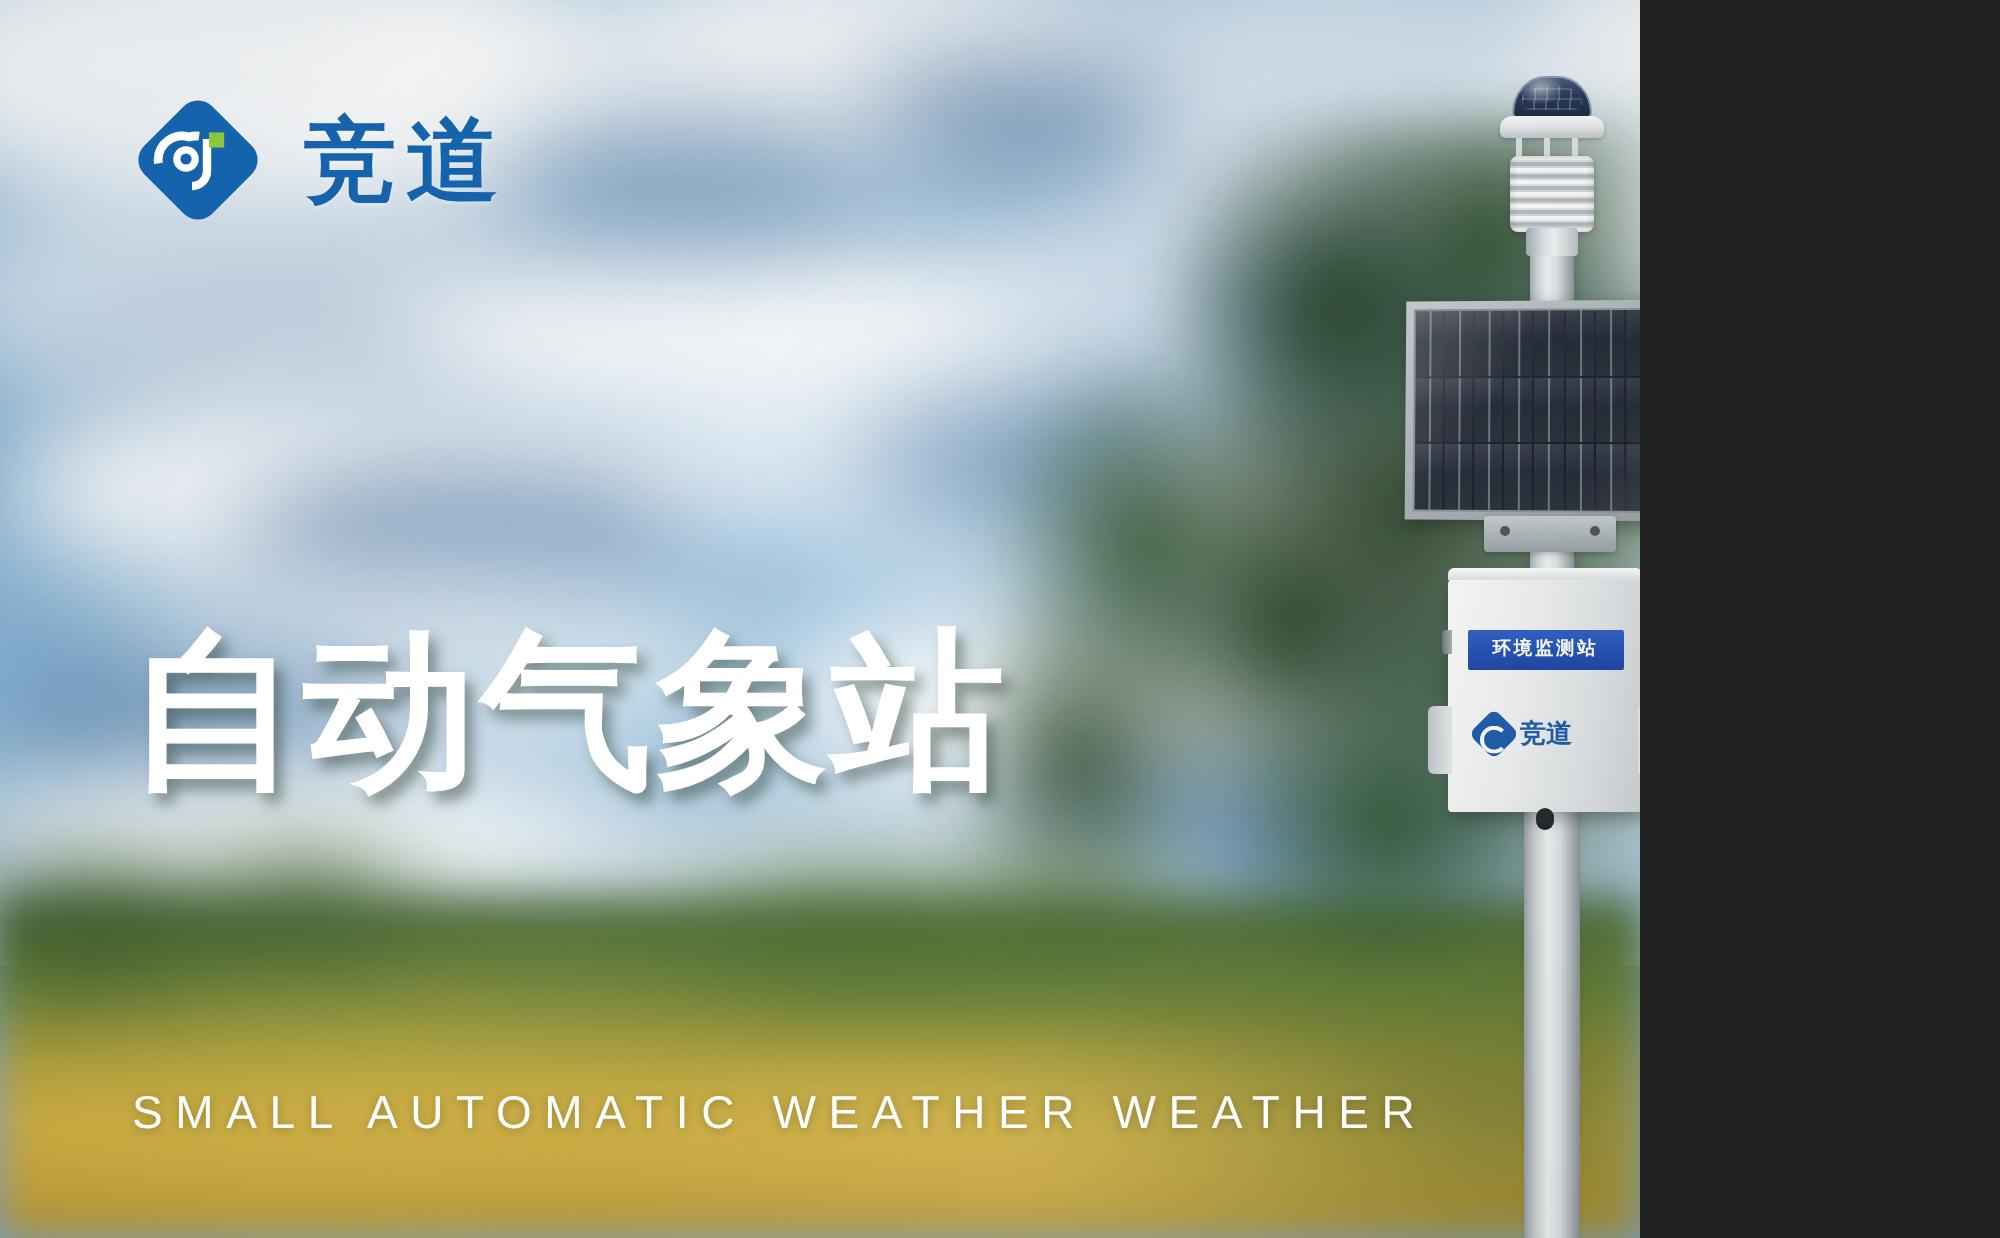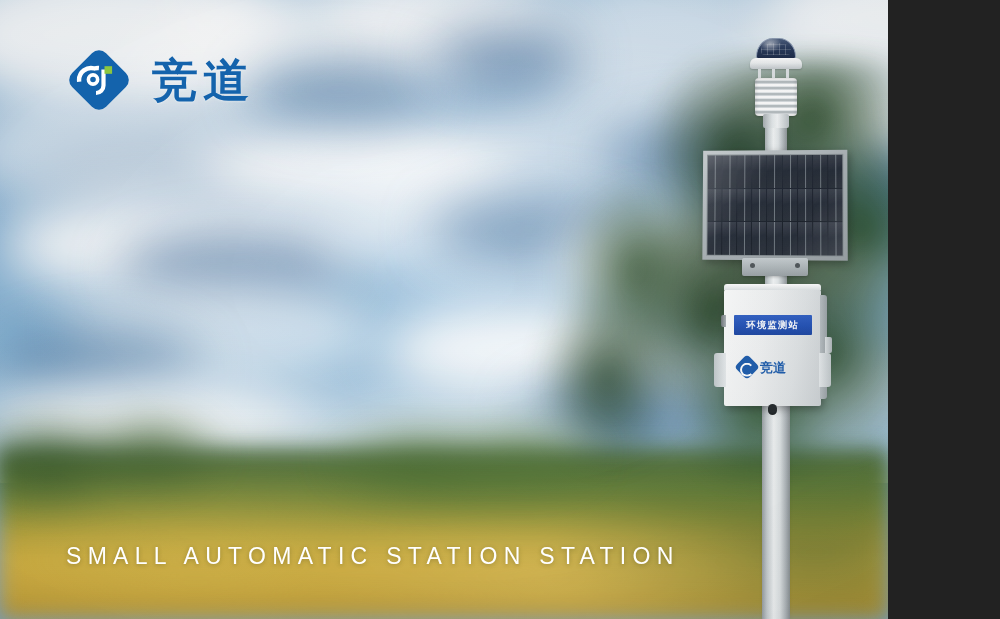--- a/index.html
+++ b/index.html
@@ -5,21 +5,21 @@
 <style>
   html, body {
     margin: 0;
     padding: 0;
     background: #222;
   }
   * { box-sizing: border-box; }
 
   .banner {
     position: relative;
-    width: 888px;
+    width: 820px;
     height: 619px;
     overflow: hidden;
     font-family: "Liberation Sans", "DejaVu Sans", sans-serif;
     background: #7fa9cd;
   }
 
   
   .sky {
     position: absolute;
     left: 0; top: 0;
@@ -650,18 +650,19 @@
 
         <path d="M37.5 22.5 L37.5 38.5 a7.5 7.5 0 0 1 -7.5 7.5" fill="none" stroke="#ffffff" stroke-width="4.2" stroke-linecap="butt"></path>
 
         <rect x="38.5" y="19.2" width="7.6" height="7.6" fill="#8cc63f"></rect>
       </svg>
     </div>
     <div class="brand-text">竞道</div>
   </div>
 
   <div class="headline">
+    <div class="line l2">自动气象站</div>
   </div>
 
-  <div class="subtitle">SMALL AUTOMATIC STATION STATION</div>
+  <div class="subtitle">SMALL AUTOMATIC WEATHER WEATHER</div>
 
   <div class="vignette"></div>
 </div>
 
 </body></html>

